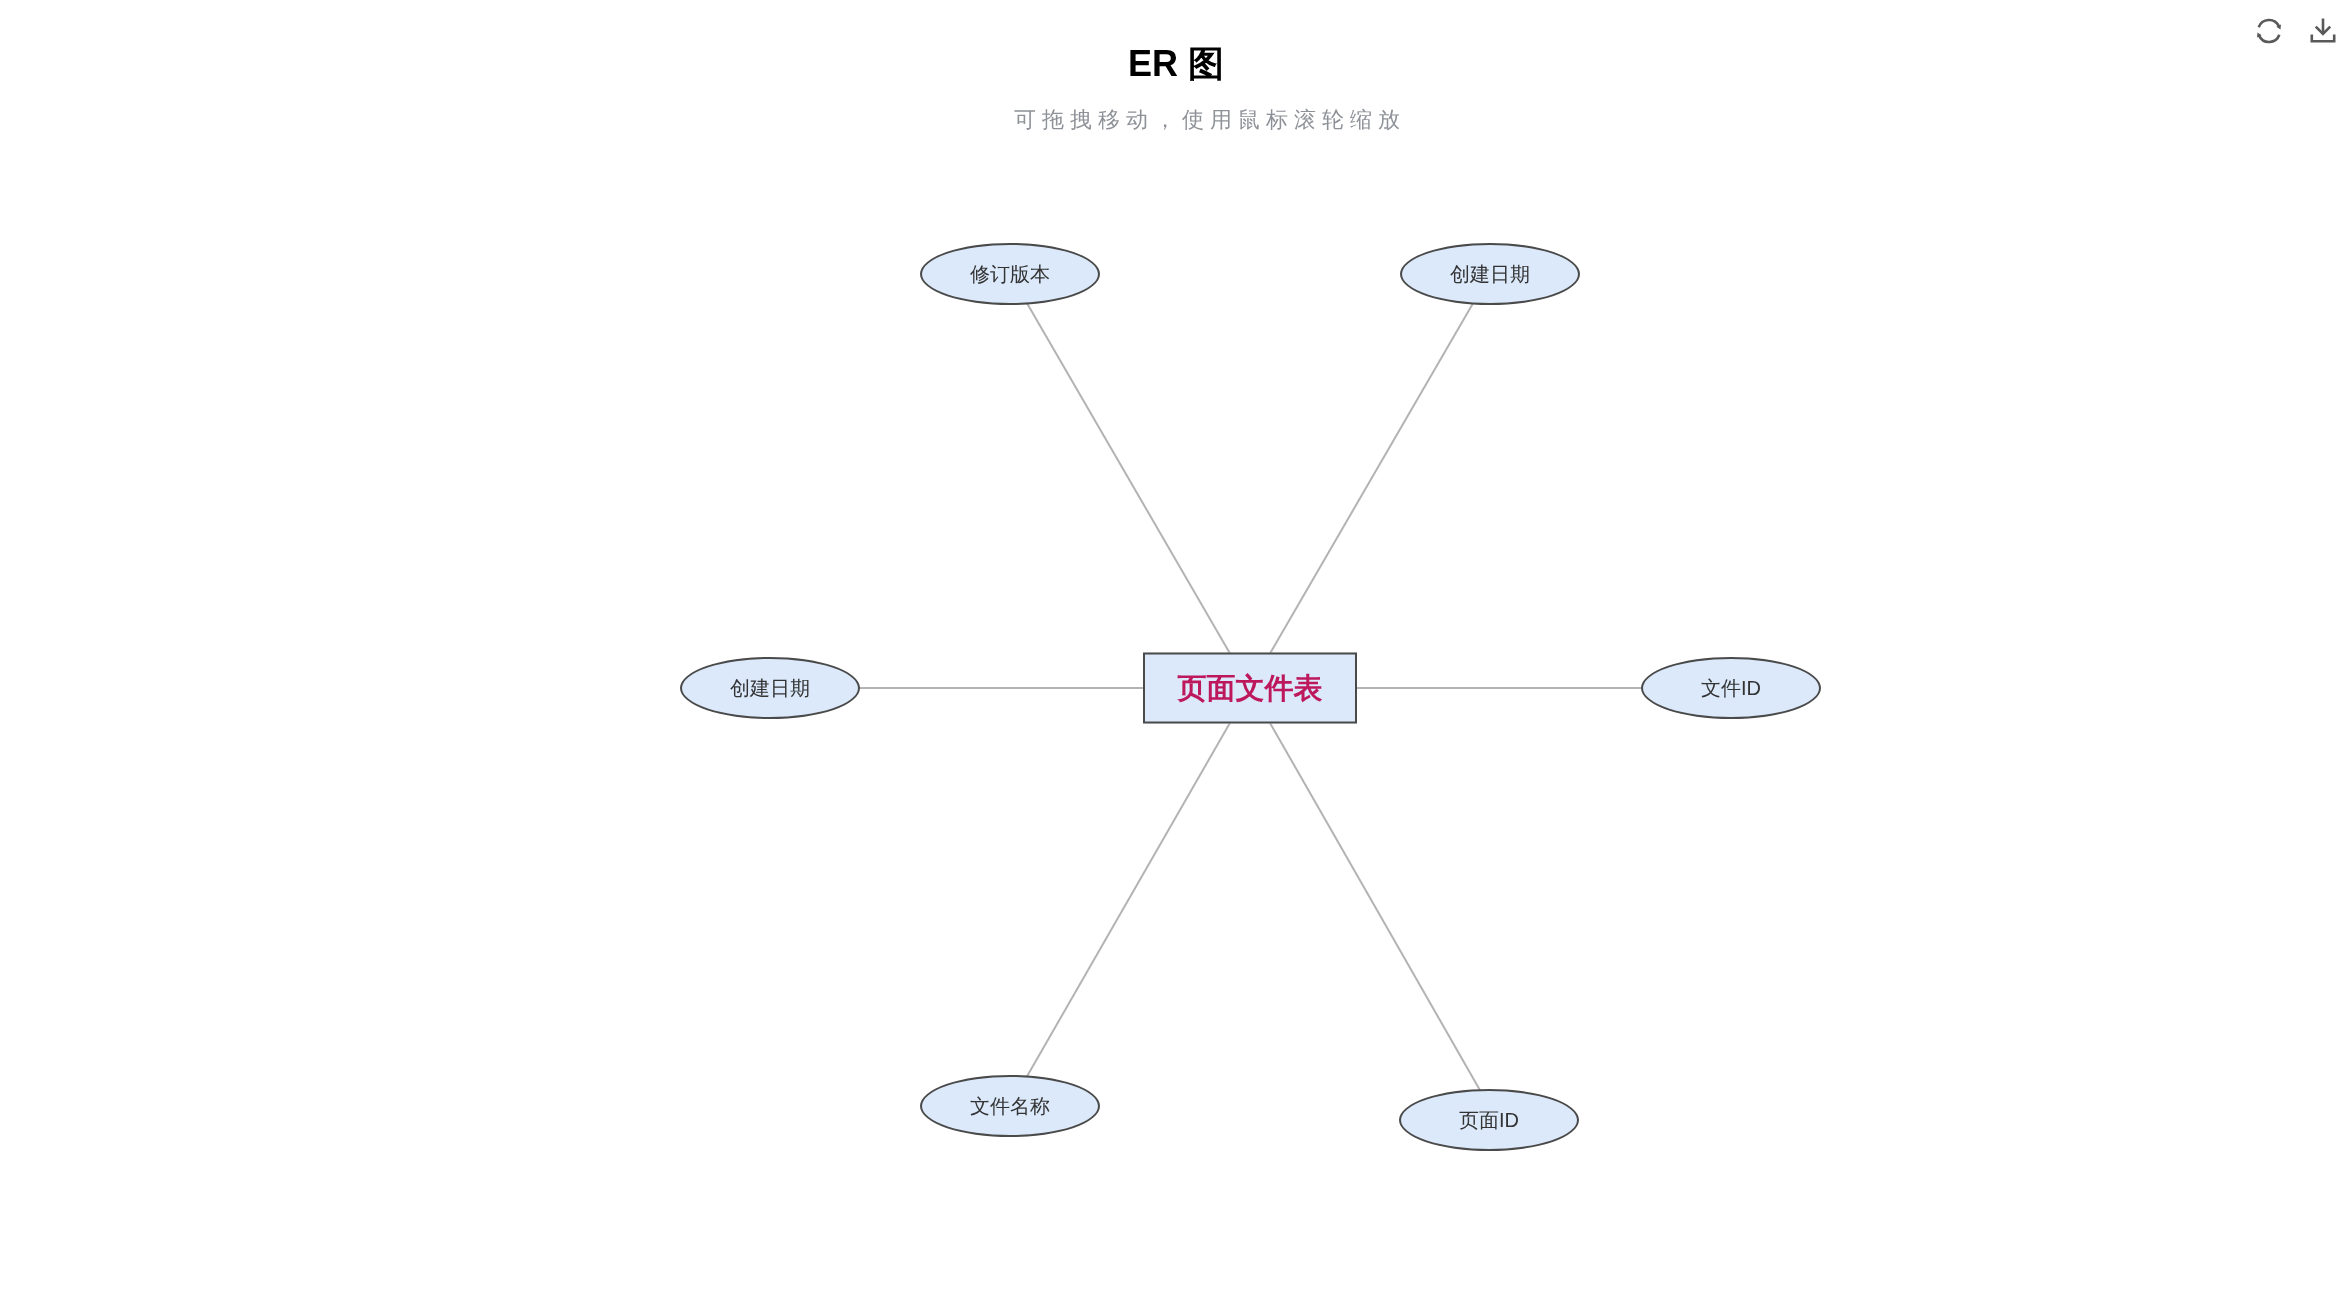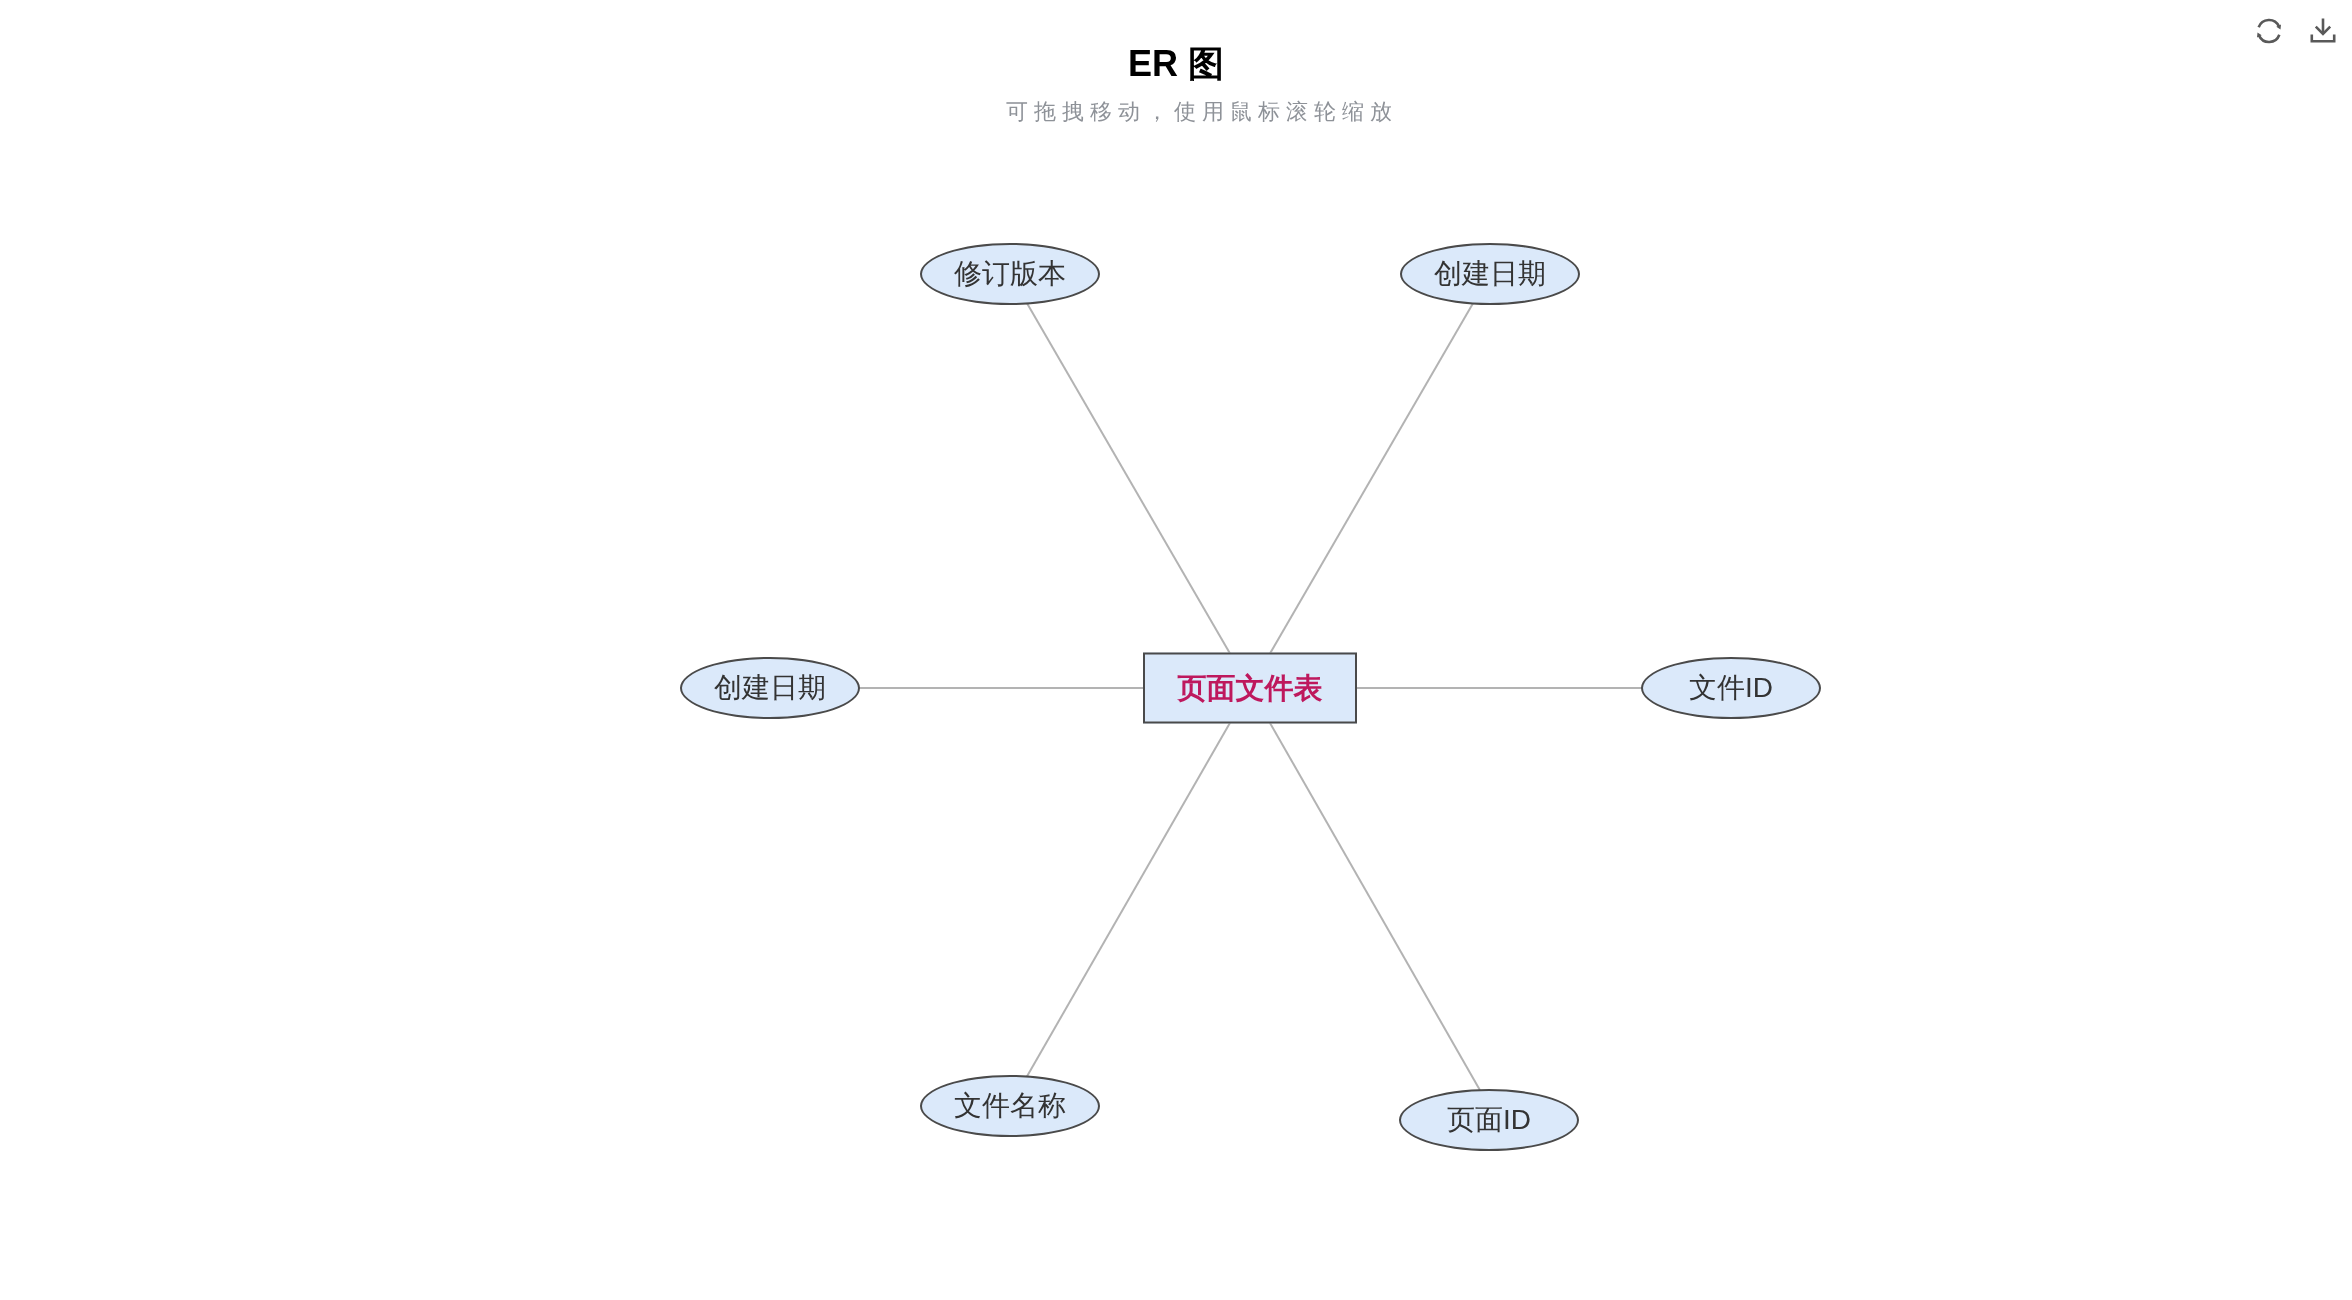--- a/index.html
+++ b/index.html
@@ -2,37 +2,37 @@
 <html><head>
 <meta charset="utf-8">
 <style>
   html,body{margin:0;padding:0;background:#ffffff;}
   body{font-family:"Liberation Sans","DejaVu Sans",sans-serif;}
   .stage{position:relative;width:2352px;height:1300px;background:#ffffff;overflow:hidden;}
 
   
   .page-title{position:absolute;top:40px;left:0;width:100%;margin:0;text-align:center;
     font-size:36px;font-weight:700;color:#000000;}
-  .page-subtitle{position:absolute;top:97px;left:1202px;transform:translateX(-50%);margin:0;
+  .page-subtitle{position:absolute;top:97px;left:1202px;transform:translateX(-50%);margin:8px;
     font-size:22px;color:#8e9298;letter-spacing:6px;white-space:nowrap;font-weight:400;}
 
   
   .toolbar{position:absolute;top:13px;left:2251px;display:flex;gap:18px;align-items:center;}
   .icon-btn{width:36px;height:36px;padding:0;margin:0;border:none;background:transparent;cursor:pointer;
     display:flex;align-items:center;justify-content:center;}
   .icon-btn svg{display:block;}
 
   
   .canvas{position:absolute;left:0;top:0;width:2352px;height:1300px;}
   .edges{position:absolute;left:0;top:0;z-index:1;}
   .node{position:absolute;z-index:2;transform:translate(-50%,-50%);
     display:flex;align-items:center;justify-content:center;
     background:#dbe9fa;border:2px solid #4a4a4a;box-sizing:border-box;white-space:nowrap;}
   .entity{width:214px;height:71px;font-size:29px;font-weight:700;color:#be185d;}
-  .attr{width:180px;height:62px;border-radius:50%;font-size:28px;font-weight:400;color:#333333;}
+  .attr{width:180px;height:62px;border-radius:50%;font-size:20px;font-weight:400;color:#333333;}
 </style>
 </head>
 <body>
 
 <div class="stage">
 
   <h1 class="page-title">ER 图</h1>
   <p class="page-subtitle">可拖拽移动，使用鼠标滚轮缩放</p>
 
   <div class="toolbar">

